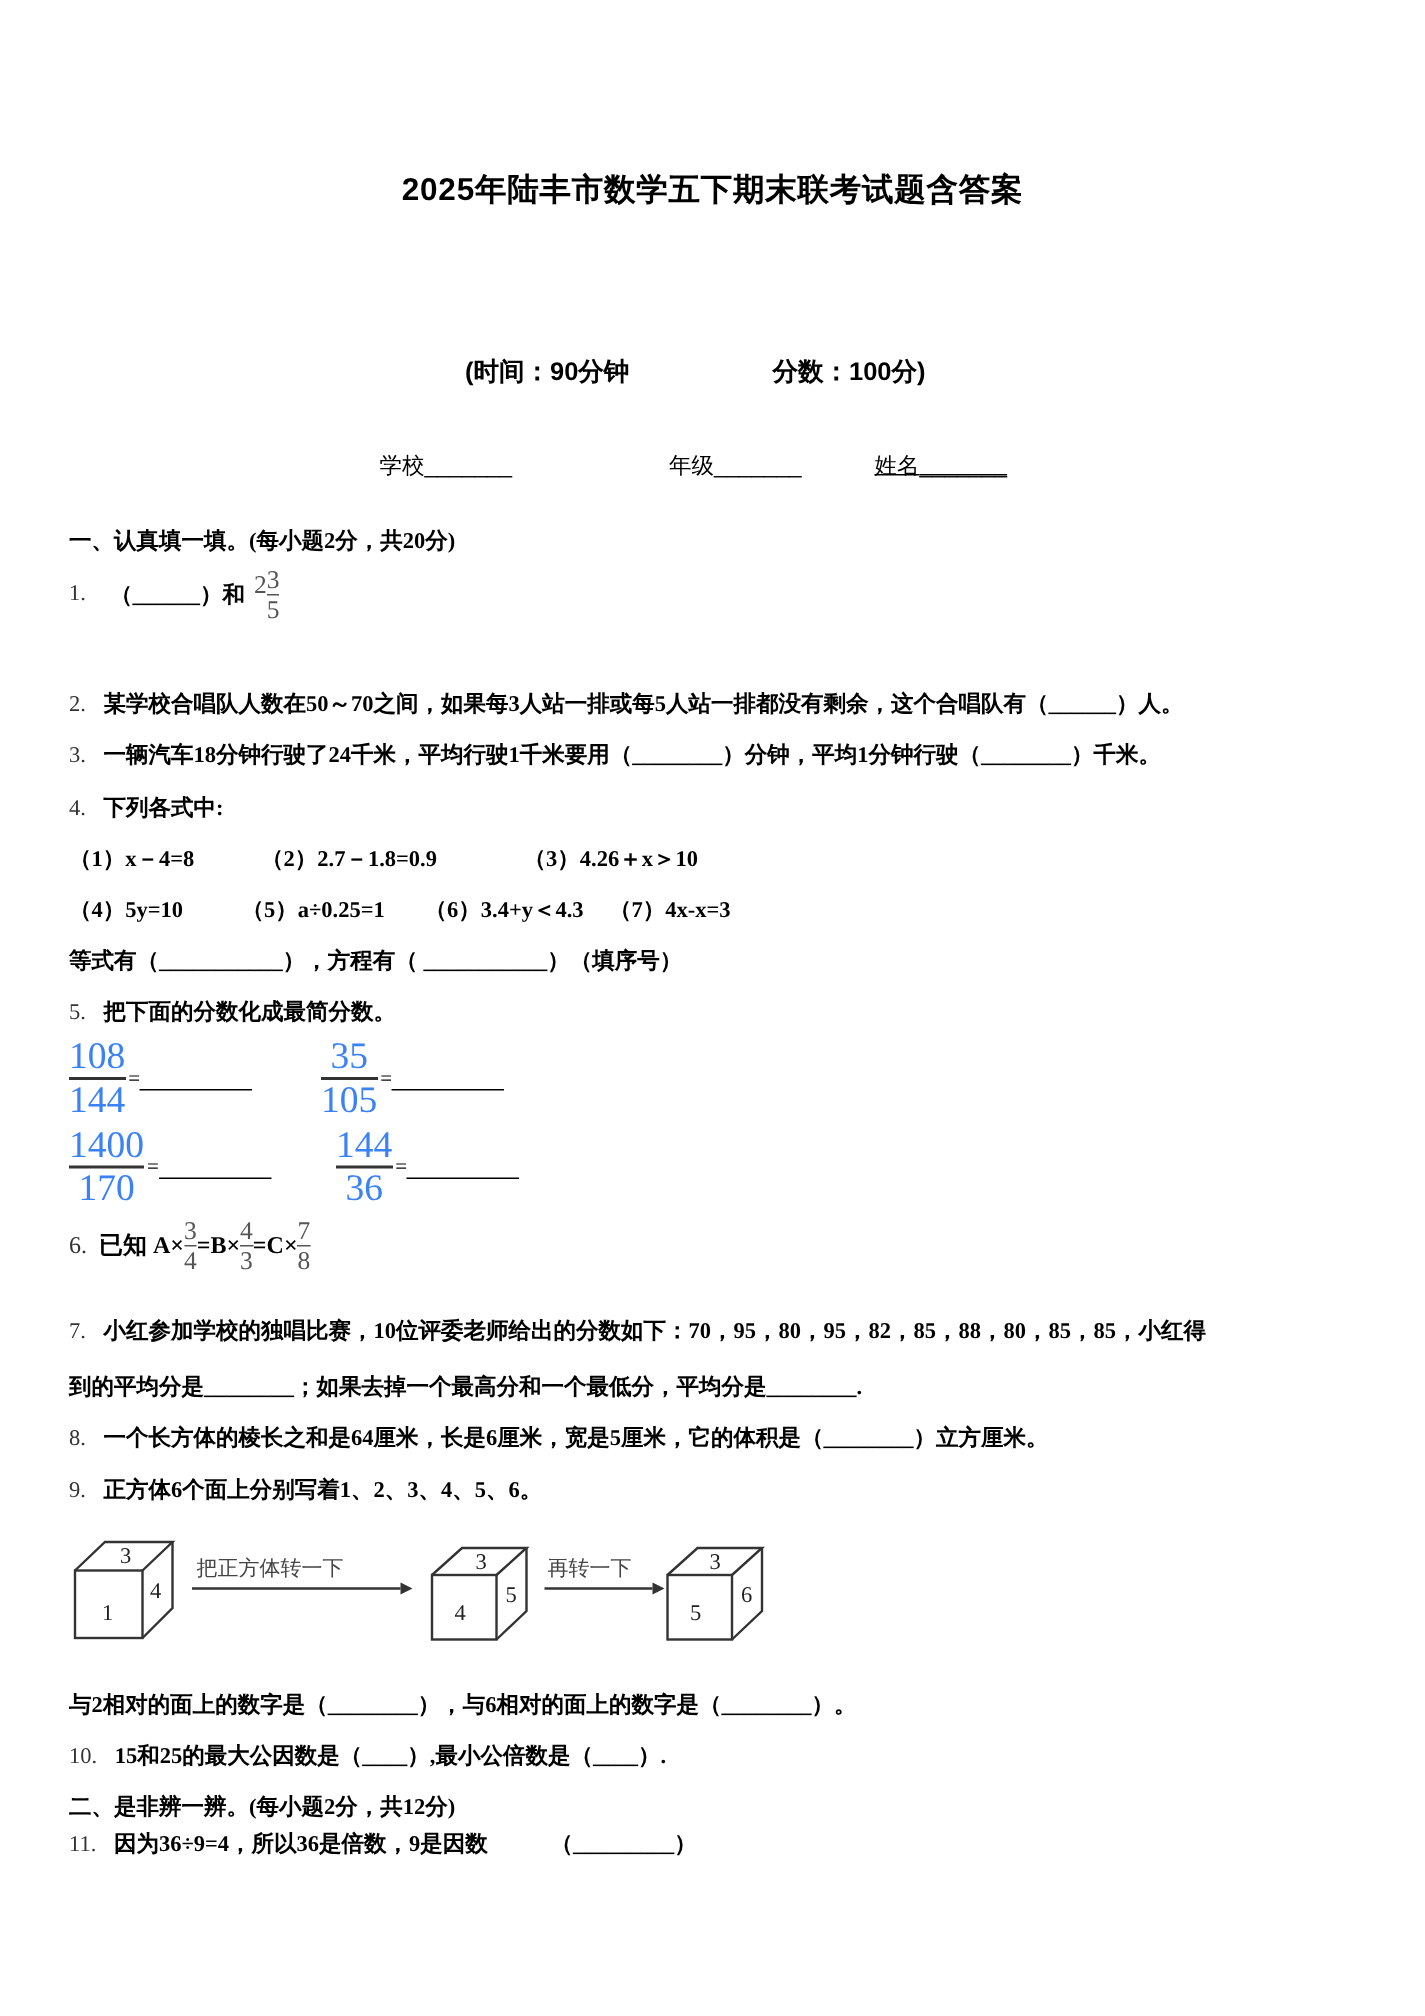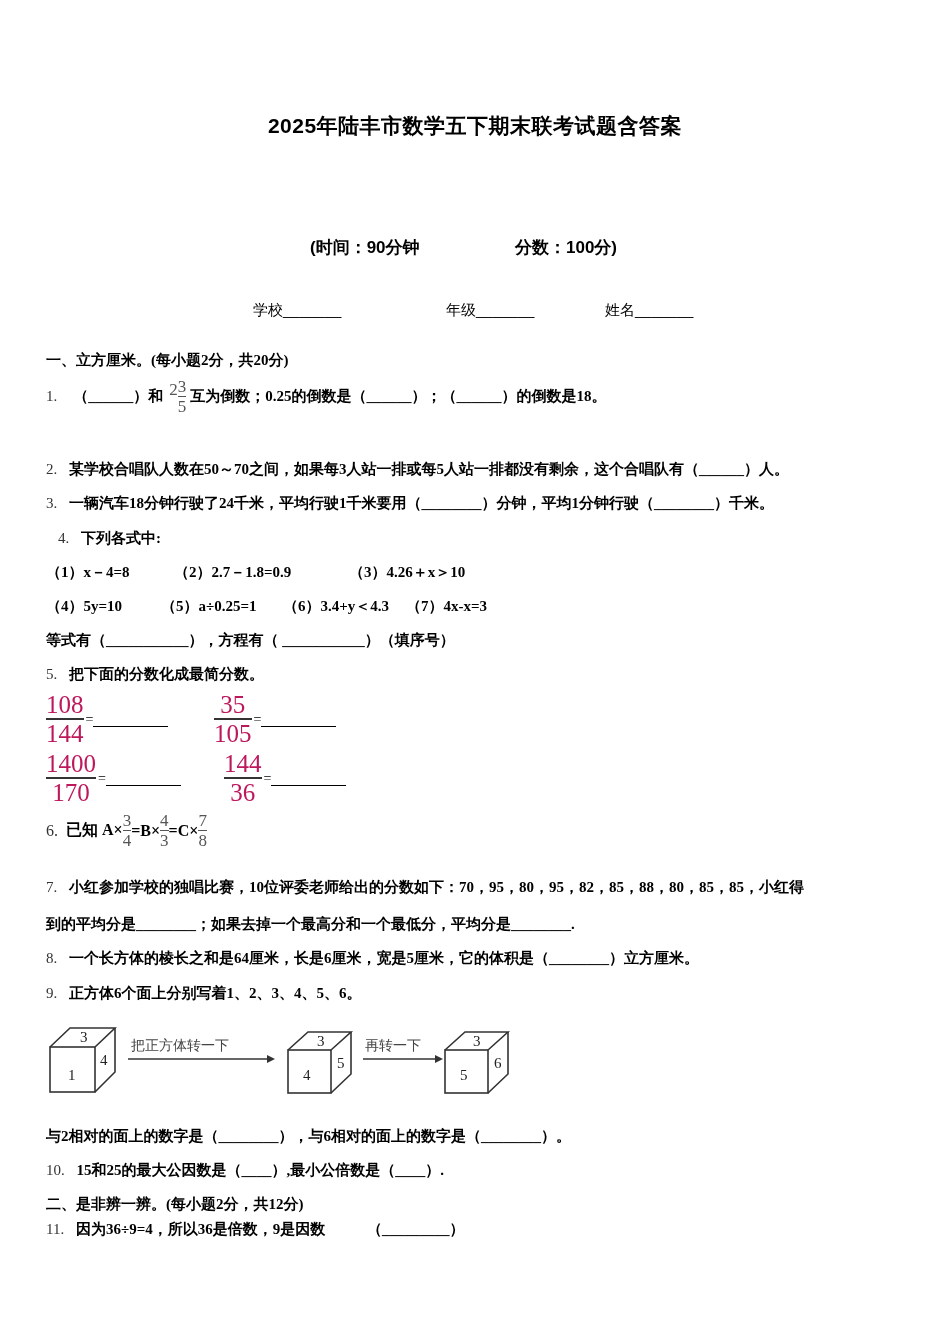--- a/index.html
+++ b/index.html
@@ -28,21 +28,21 @@
     
     .frac {
       display: inline-flex; flex-direction: column; align-items: center;
       vertical-align: middle; font-weight: normal; color: #555;
       line-height: 1;
     }
     .frac .n, .frac .d { display: block; font-size: 17px; }
     .frac .bar { display: block; width: 100%; height: 1px; background: #555; margin: 1px 0; }
     .big-frac {
       display: inline-flex; flex-direction: column; align-items: center;
-      color: #be185d; font-weight: normal; line-height: 1;
+      color: #3b82f6; font-weight: normal; line-height: 1;
     }
     .big-frac .n, .big-frac .d { font-size: 25px; display: block; }
     .big-frac .bar { width: 100%; height: 2px; background: #333; margin: 1px 0; }
     .fr-item { position: absolute; display: flex; align-items: center; }
     .fr-item .eq { font-size: 14px; margin-left: 2px; margin-top: 2px; }
     .fr-item .ansline { display: inline-block; width: 75px; border-bottom: 1.5px solid #000; margin-top: 14px; }
     .cube-figure { position: absolute; left: 45px; top: 1022px; width: 480px; height: 80px; }
     .cube-label { font-family: "Liberation Serif", serif; font-size: 15px; fill: #222; }
   </style>
 </head>
@@ -52,51 +52,50 @@
 
 <div class="abs meta" style="left:310px;">(时间：90分钟</div>
 <div class="abs meta" style="left:515px;">分数：100分)</div>
 
 <div class="abs field" style="left:253px;">
   <span>学校</span><span>_______</span>
 </div>
 <div class="abs field" style="left:446px;">
   <span>年级</span><span>_______</span>
 </div>
-<div class="abs field" style="left:605px;">
+<div class="abs field" style="left:583px;text-decoration:underline;">
   <span>姓名</span><span>_______</span>
 </div>
 
-<div class="abs section" style="left:46px; top:351px;">一、立方厘米。(每小题2分，共20分)</div>
+<div class="abs section" style="left:46px; top:351px;">一、认真填一填。(每小题2分，共20分)</div>
 
 <div class="abs line" style="left:46px; top:378px; display:flex; align-items:center;">
   <span class="num">1.</span>
   <span style="margin-left:16px;">（______）和</span>
   <span style="display:inline-flex; align-items:center; margin:0 4px 0 6px; color:#555; font-weight:normal;">
     <span style="font-size:17px; margin-top:-14px;">2</span>
     <span class="frac">
       <span class="n">3</span>
       <span class="bar"></span>
       <span class="d">5</span>
     </span>
   </span>
-  <span>互为倒数；0.25的倒数是（______）；（______）的倒数是18。</span>
 </div>
 
 <div class="abs line" style="left:46px; top:460px;">
   <span class="num">2.</span>
   <span style="margin-left:8px;">某学校合唱队人数在50～70之间，如果每3人站一排或每5人站一排都没有剩余，这个合唱队有（______）人。</span>
 </div>
 
 <div class="abs line" style="left:46px; top:494px;">
   <span class="num">3.</span>
   <span style="margin-left:8px;">一辆汽车18分钟行驶了24千米，平均行驶1千米要用（________）分钟，平均1分钟行驶（________）千米。</span>
 </div>
 
-<div class="abs line" style="left:58px; top:529px;text-align:center;">
+<div class="abs line" style="left:46px; top:529px;text-align:center;">
   <span class="num">4.</span>
   <span style="margin-left:8px;">下列各式中:</span>
 </div>
 <div class="abs line" style="left:46px; top:563px;">
   <span>（1）x－4=8</span>
   <span style="position:absolute; left:128px;">（2）2.7－1.8=0.9</span>
   <span style="position:absolute; left:303px;">（3）4.26＋x＞10</span>
 </div>
 <div class="abs line" style="left:46px; top:597px;">
   <span>（4）5y=10</span>

